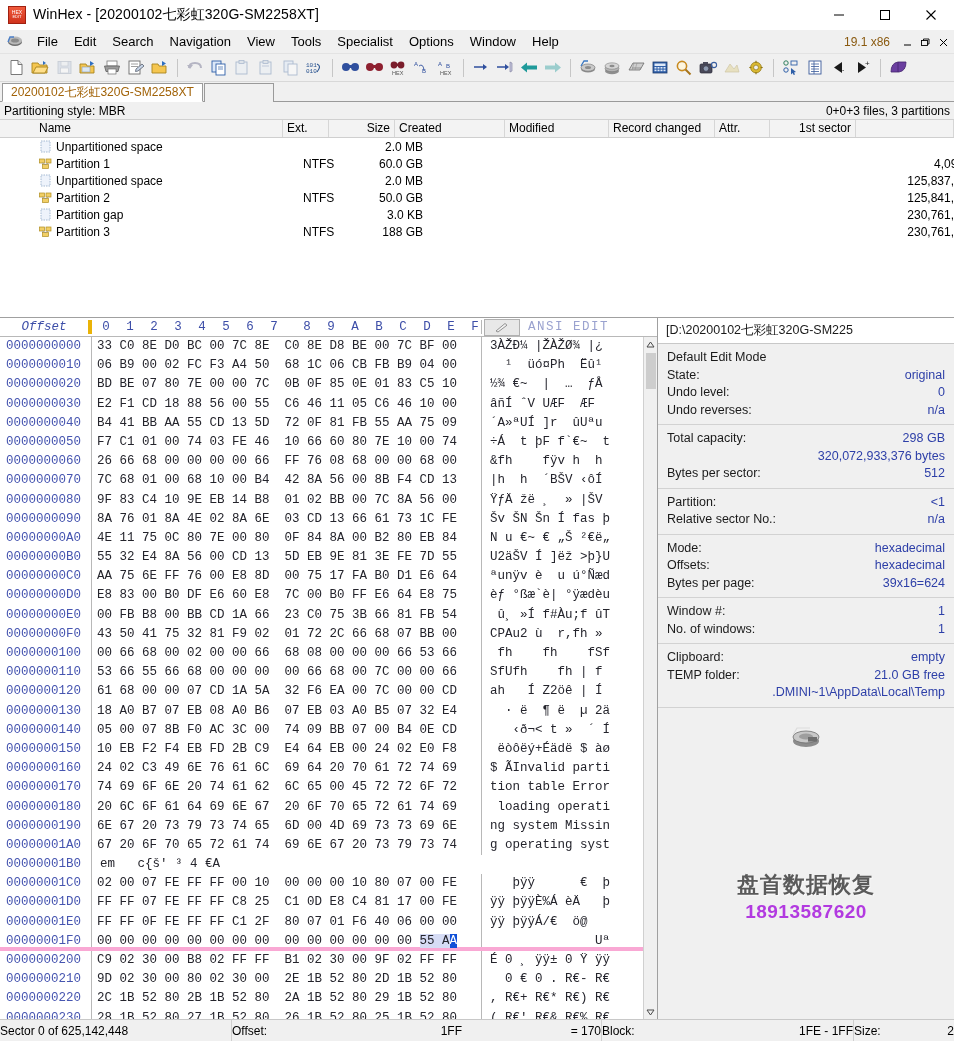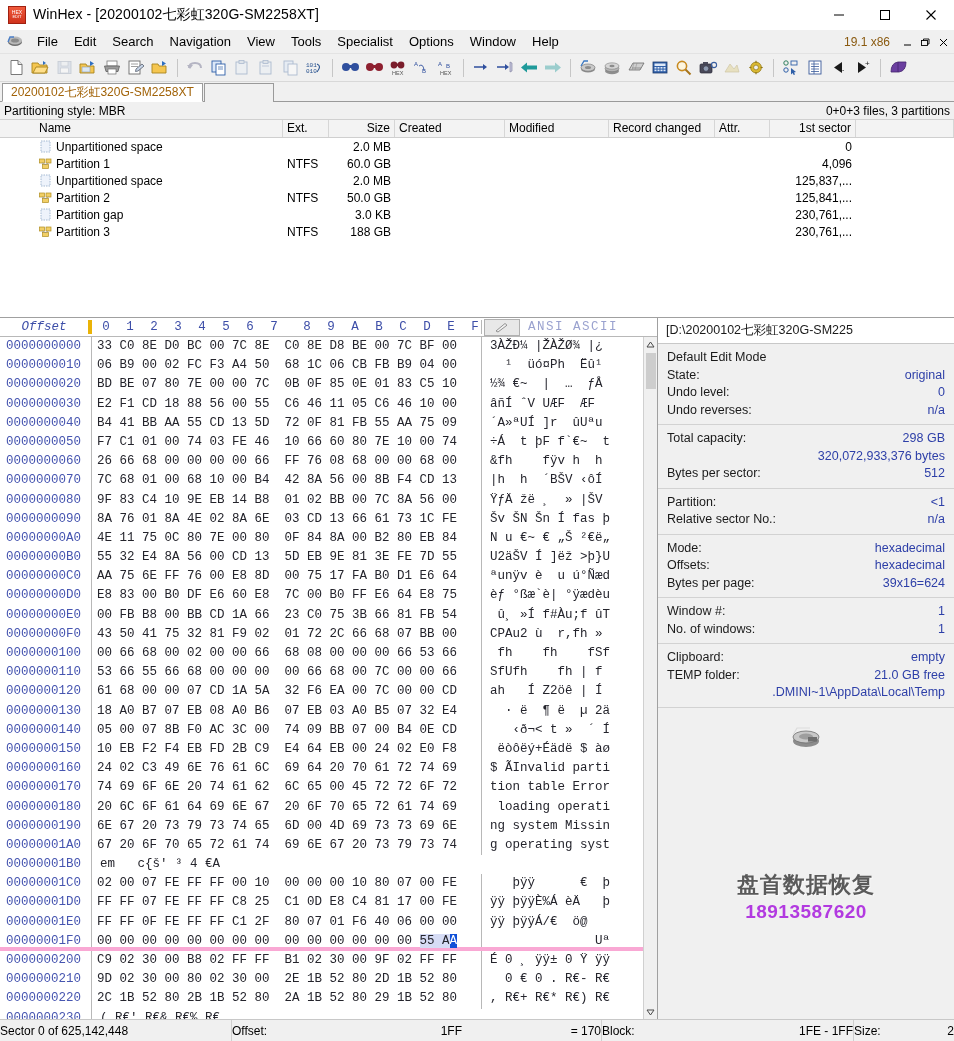--- a/index.html
+++ b/index.html
@@ -70,21 +70,21 @@
   .part-head {
     height:18px; flex:0 0 18px; background:#f0f0f0; display:flex; align-items:center;
     justify-content:space-between; padding:0 4px 0 4px; font-size:12px; color:#000;
     border-bottom:1px solid #d0d0d0;
   }
 
   
   .part-table { flex:0 0 198px; background:#ffffff; border-bottom:1px solid #a0a0a0; overflow:hidden; }
   .pt-header { display:flex; height:18px; background:#f3f3f3; border-bottom:1px solid #cfcfcf; font-size:12px; }
   .pt-header .cell { border-right:1px solid #d6d6d6; padding:1px 4px; overflow:hidden; white-space:nowrap; color:#000; }
-  .pt-row { display:flex; height:17px; font-size:12px; align-items:center; }
+  .pt-row { display:flex; height:17px; font-size:12px; align-items:center;gap:16px; }
   .pt-row .cell { padding:0 4px; overflow:hidden; white-space:nowrap; color:#000; display:flex; align-items:center; height:17px; }
   .c-name { width:248px; flex:0 0 248px;margin-left:35px; }
   .c-ext  { width:46px; flex:0 0 46px; }
   .c-size { width:66px; flex:0 0 66px; justify-content:flex-end; text-align:right; }
   .c-created { width:110px; flex:0 0 110px; }
   .c-modified { width:104px; flex:0 0 104px; }
   .c-record { width:106px; flex:0 0 106px; }
   .c-attr { width:55px; flex:0 0 55px; }
   .c-sector { width:86px; flex:0 0 86px; justify-content:flex-end; text-align:right; }
   .c-rest { flex:1 1 auto; }
@@ -655,21 +655,21 @@
             <div class="hh-col">D</div>
             <div class="hh-col">E</div>
             <div class="hh-col">F</div>
           </div>
         <div class="hh-ascii">
           <div class="hh-pencil">
             <svg width="16" height="11" viewBox="0 0 16 11">
                 <path d="M2 9 L11 1.5 L13 3.2 L4 10 Z" fill="#f2f2f2" stroke="#7a7a7a" stroke-width="0.8"></path>
               </svg>
           </div>
-          <div class="hh-asciilabel">ANSI ASCII</div>
+          <div class="hh-asciilabel">ANSI EDIT</div>
         </div>
       </div>
       <div class="hexbody">
         <div class="hexrows" id="hex-rows">
             <div class="hexrow">
               <div class="r-offset">0000000000</div>
               <div class="r-hex">33 C0 8E D0 BC 00 7C 8E  C0 8E D8 BE 00 7C BF 00</div>
               <div class="r-ascii">3ÀŽÐ¼ |ŽÀŽØ¾ |¿</div>
             </div>
             <div class="hexrow">
@@ -836,20 +836,21 @@
               <div class="r-hex">9D 02 30 00 80 02 30 00  2E 1B 52 80 2D 1B 52 80</div>
               <div class="r-ascii">  0 € 0 . R€- R€</div>
             </div>
             <div class="hexrow">
               <div class="r-offset">0000000220</div>
               <div class="r-hex">2C 1B 52 80 2B 1B 52 80  2A 1B 52 80 29 1B 52 80</div>
               <div class="r-ascii">, R€+ R€* R€) R€</div>
             </div>
             <div class="hexrow">
               <div class="r-offset">0000000230</div>
+              <div class="r-hex">28 1B 52 80 27 1B 52 80  26 1B 52 80 25 1B 52 80</div>
               <div class="r-ascii">( R€' R€&amp; R€% R€</div>
             </div>
           </div>
         <div class="hexscroll">
           <div class="sb-arrow">
             <svg width="9" height="7" viewBox="0 0 9 7">
                 <path d="M4.5 1 L8 6 H1 Z" fill="none" stroke="#4a4a4a" stroke-width="1"></path>
               </svg>
           </div>
           <div class="sb-track">

